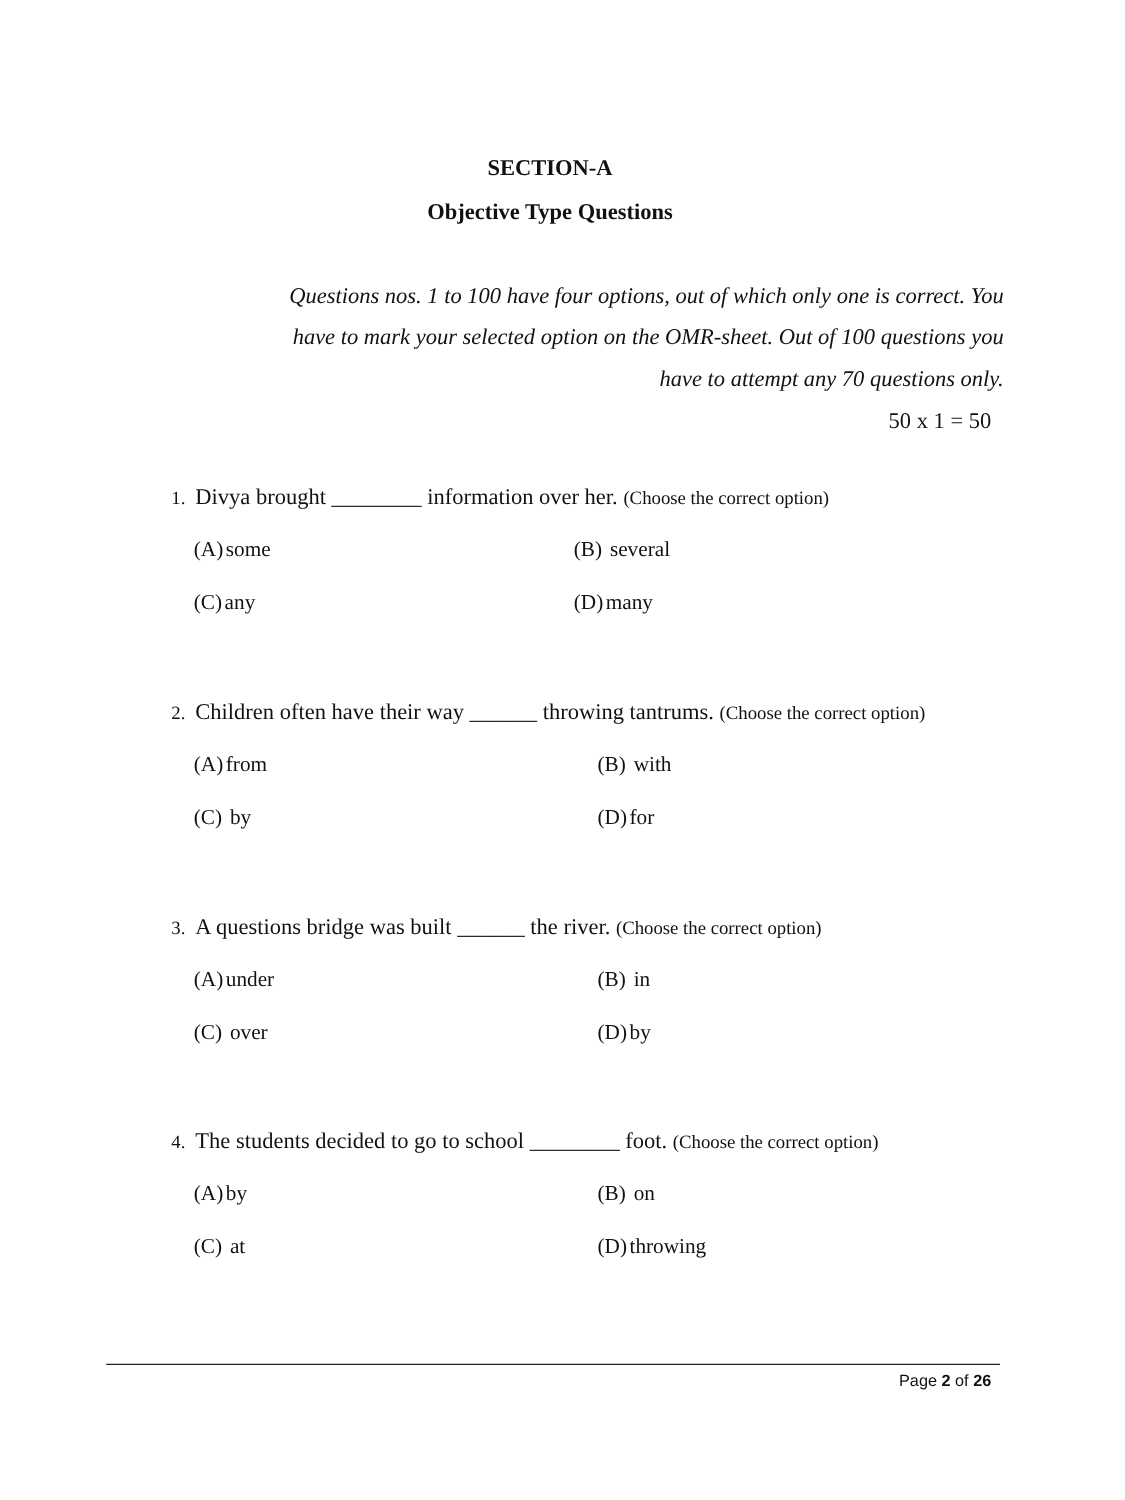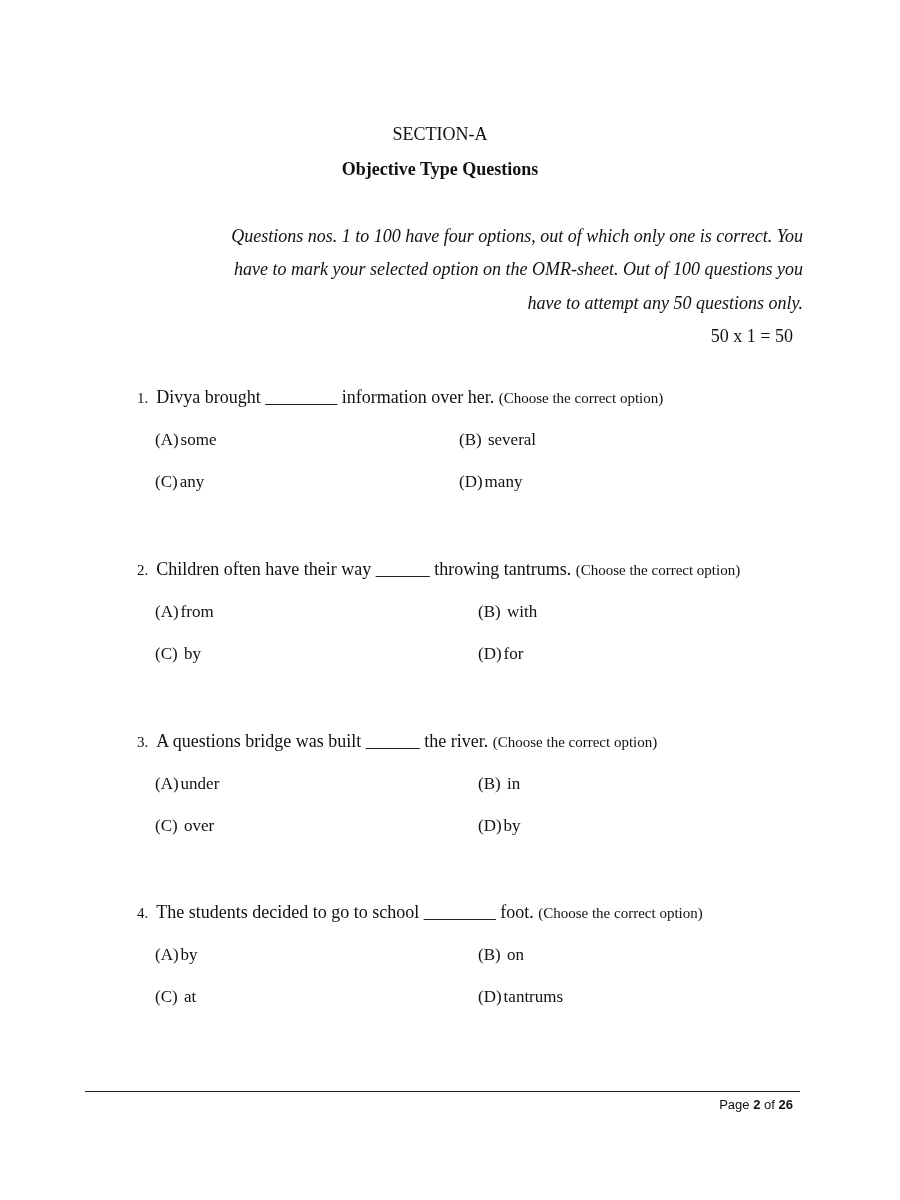--- a/index.html
+++ b/index.html
@@ -1,40 +1,40 @@
 <!DOCTYPE html>
 <html><head>
 <meta charset="utf-8">
 <style>
   html, body { margin: 0; padding: 0; background: #ffffff; }
   body { width: 900px; height: 1200px; position: relative; overflow: hidden;
          font-family: "Liberation Serif", serif; color: #111; }
   .abs { position: absolute; text-align: right; }
-  .section-title { top: 124px; left: 0; width: 880px; text-align: center; font-weight: normal; font-size: 18px; }
+  .section-title { top: 124px; left: 0; width: 880px; text-align: center; font-weight: bold; font-size: 18px; }
   .sub-title { top: 159px; left: 0; width: 880px; text-align: center; font-weight: bold; font-size: 18px; }
   .instr { left: 143px; width: 660px; font-style: italic; font-size: 18px; white-space: nowrap; }
   .marks { top: 326px; right: 107px; font-size: 18px; margin-left: 22px; }
   .q-line { left: 137px; font-size: 18px; white-space: nowrap; }
   .q-num { font-size: 15px; margin-right: 8px; }
   .q-hint { font-size: 15px; margin-top: 36px; }
   .opt { font-size: 17px; white-space: nowrap; }
   .opt .lbl { margin-right: 2px; }
   .footer-rule { top: 1091px; left: 85px; width: 715px; height: 0; border-top: 1.5px solid #222; }
   .footer { top: 1097px; right: 107px; font-family: "Liberation Sans", sans-serif; font-size: 13px; }
   .footer b { font-weight: bold; }
 </style>
 </head>
 <body>
 
 <div class="abs section-title">SECTION-A</div>
 <div class="abs sub-title">Objective Type Questions</div>
 
 <div class="abs instr" style="top:226px">Questions nos. 1 to 100 have four options, out of which only one is correct. You</div>
 <div class="abs instr" style="top:259px">have to mark your selected option on the OMR-sheet. Out of 100 questions you</div>
-<div class="abs instr" style="top:293px">have to attempt any 50 questions only.</div>
+<div class="abs instr" style="top:293px">have to attempt any 70 questions only.</div>
 <div class="abs marks">50 x 1 = 50</div>
 
 <div class="abs q-line" style="top:387px">
   <span class="q-num">1.</span><span>Divya brought ________ information over her.</span>
   <span class="q-hint">(Choose the correct option)</span>
 </div>
 <div class="abs opt" style="top:430px;left:155px"><span class="lbl">(A)</span><span>some</span></div>
 <div class="abs opt" style="top:430px;left:459px"><span class="lbl">(B)</span> <span>several</span></div>
 <div class="abs opt" style="top:472px;left:155px"><span class="lbl">(C)</span><span>any</span></div>
 <div class="abs opt" style="top:472px;left:459px"><span class="lbl">(D)</span><span>many</span></div>
@@ -57,18 +57,18 @@
 <div class="abs opt" style="top:816px;left:155px"><span class="lbl">(C)</span> <span>over</span></div>
 <div class="abs opt" style="top:816px;left:478px"><span class="lbl">(D)</span><span>by</span></div>
 
 <div class="abs q-line" style="top:902px">
   <span class="q-num">4.</span><span>The students decided to go to school ________ foot.</span>
   <span class="q-hint">(Choose the correct option)</span>
 </div>
 <div class="abs opt" style="top:945px;left:155px"><span class="lbl">(A)</span><span>by</span></div>
 <div class="abs opt" style="top:945px;left:478px"><span class="lbl">(B)</span> <span>on</span></div>
 <div class="abs opt" style="top:987px;left:155px"><span class="lbl">(C)</span> <span>at</span></div>
-<div class="abs opt" style="top:987px;left:478px"><span class="lbl">(D)</span><span>tantrums</span></div>
+<div class="abs opt" style="top:987px;left:478px"><span class="lbl">(D)</span><span>throwing</span></div>
 
 <div class="abs footer-rule"></div>
 <div class="abs footer">
   <span>Page</span> <b>2</b> <span>of</span> <b>26</b>
 </div>
 
 </body></html>

